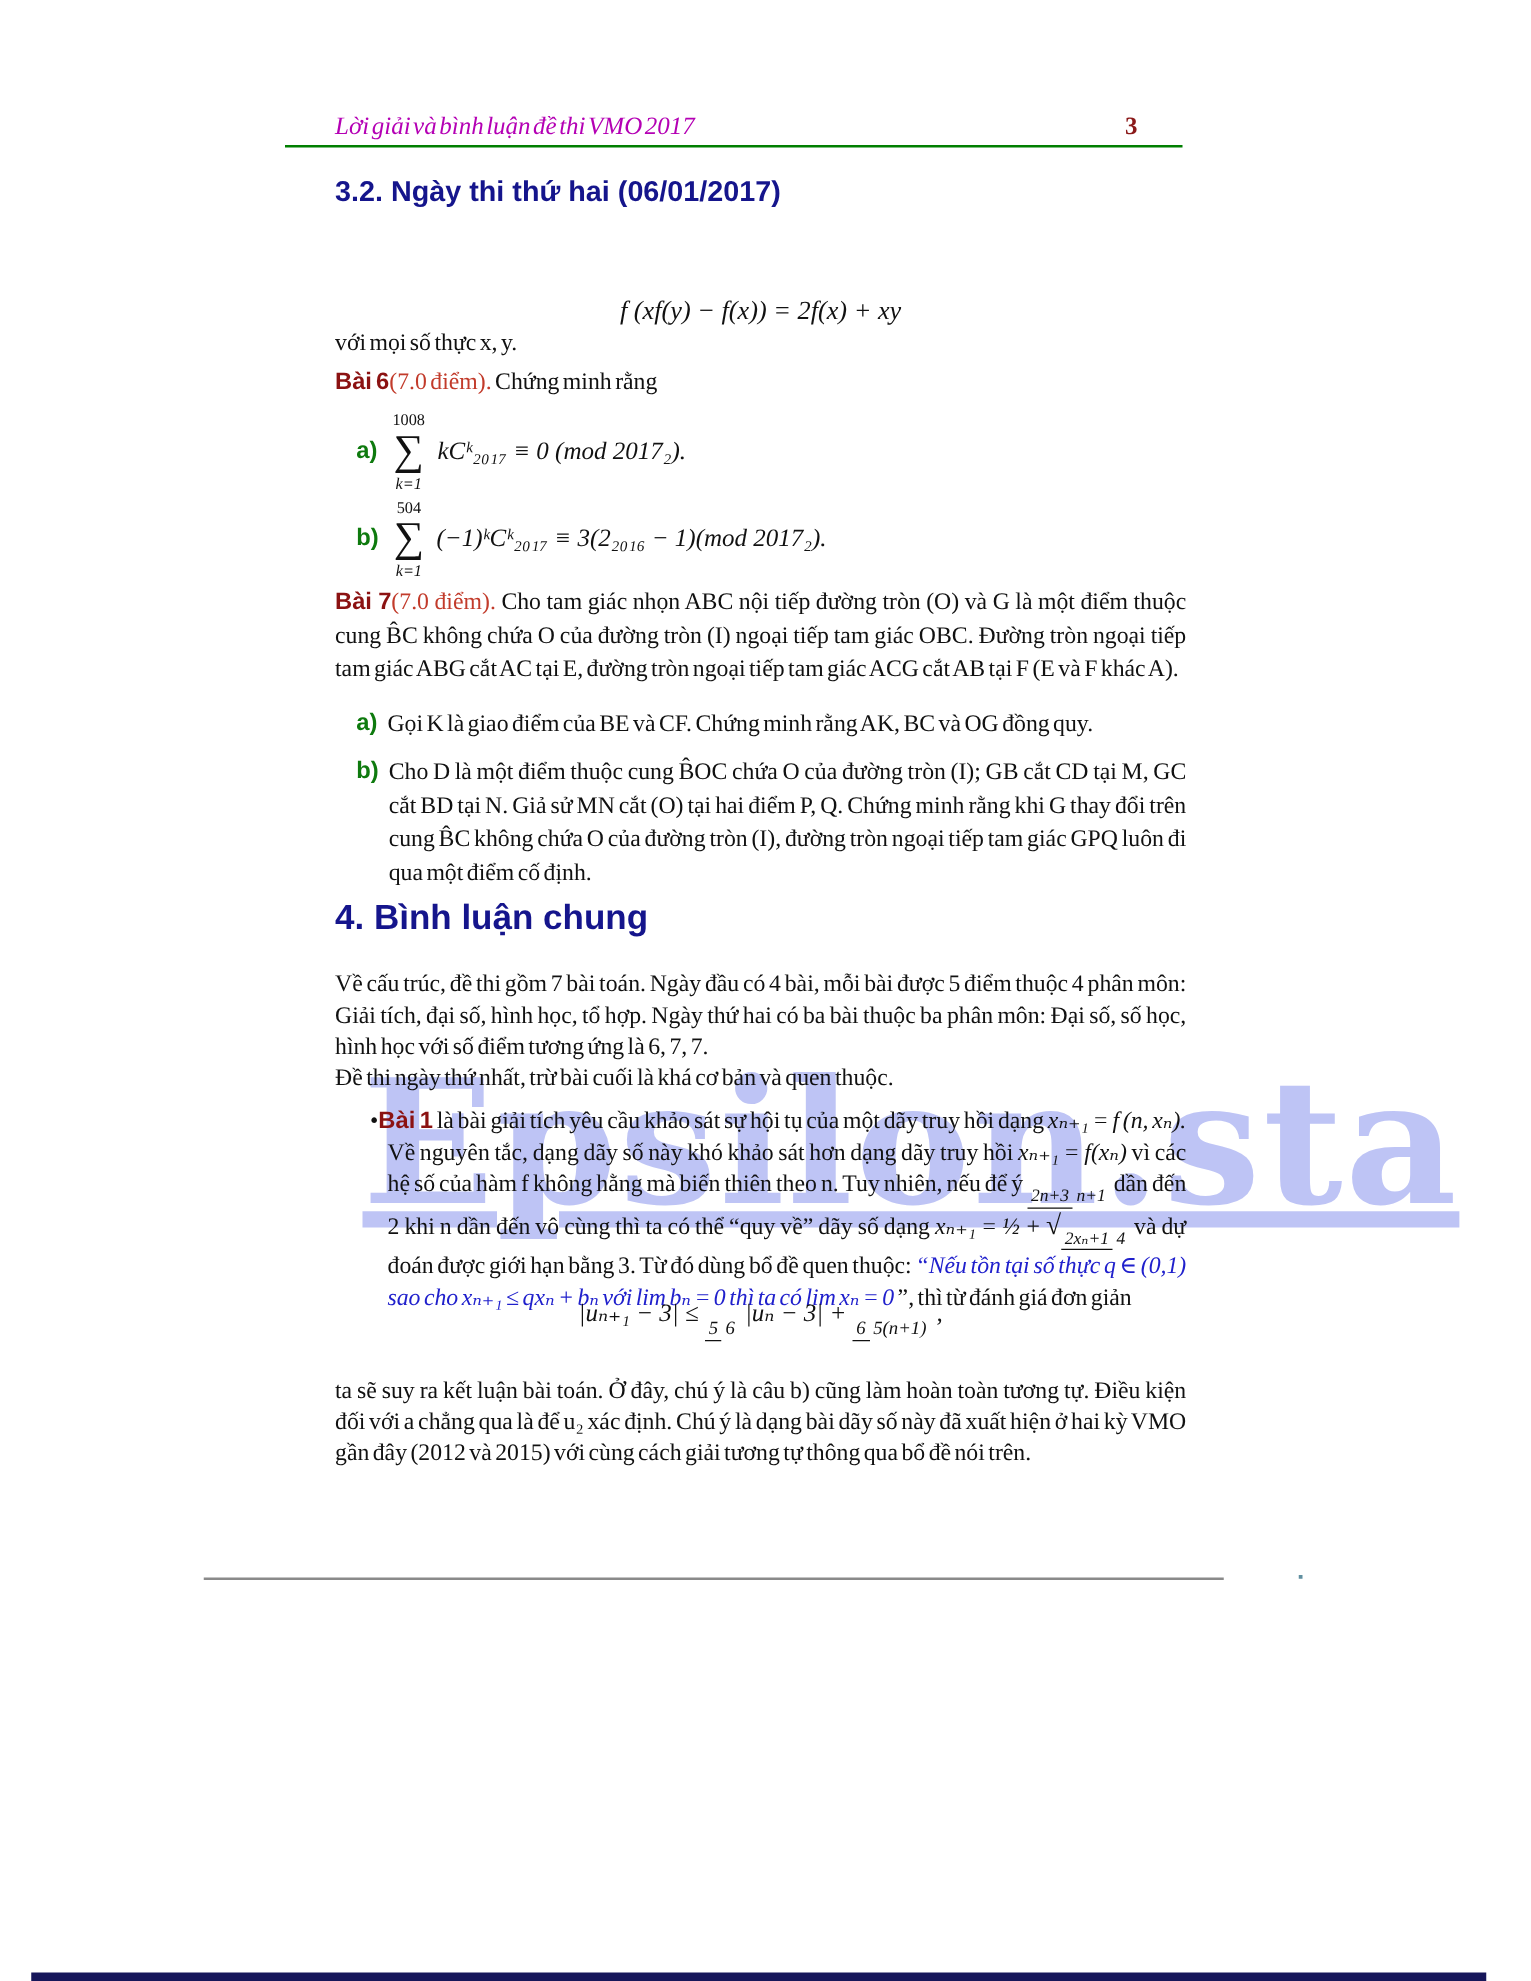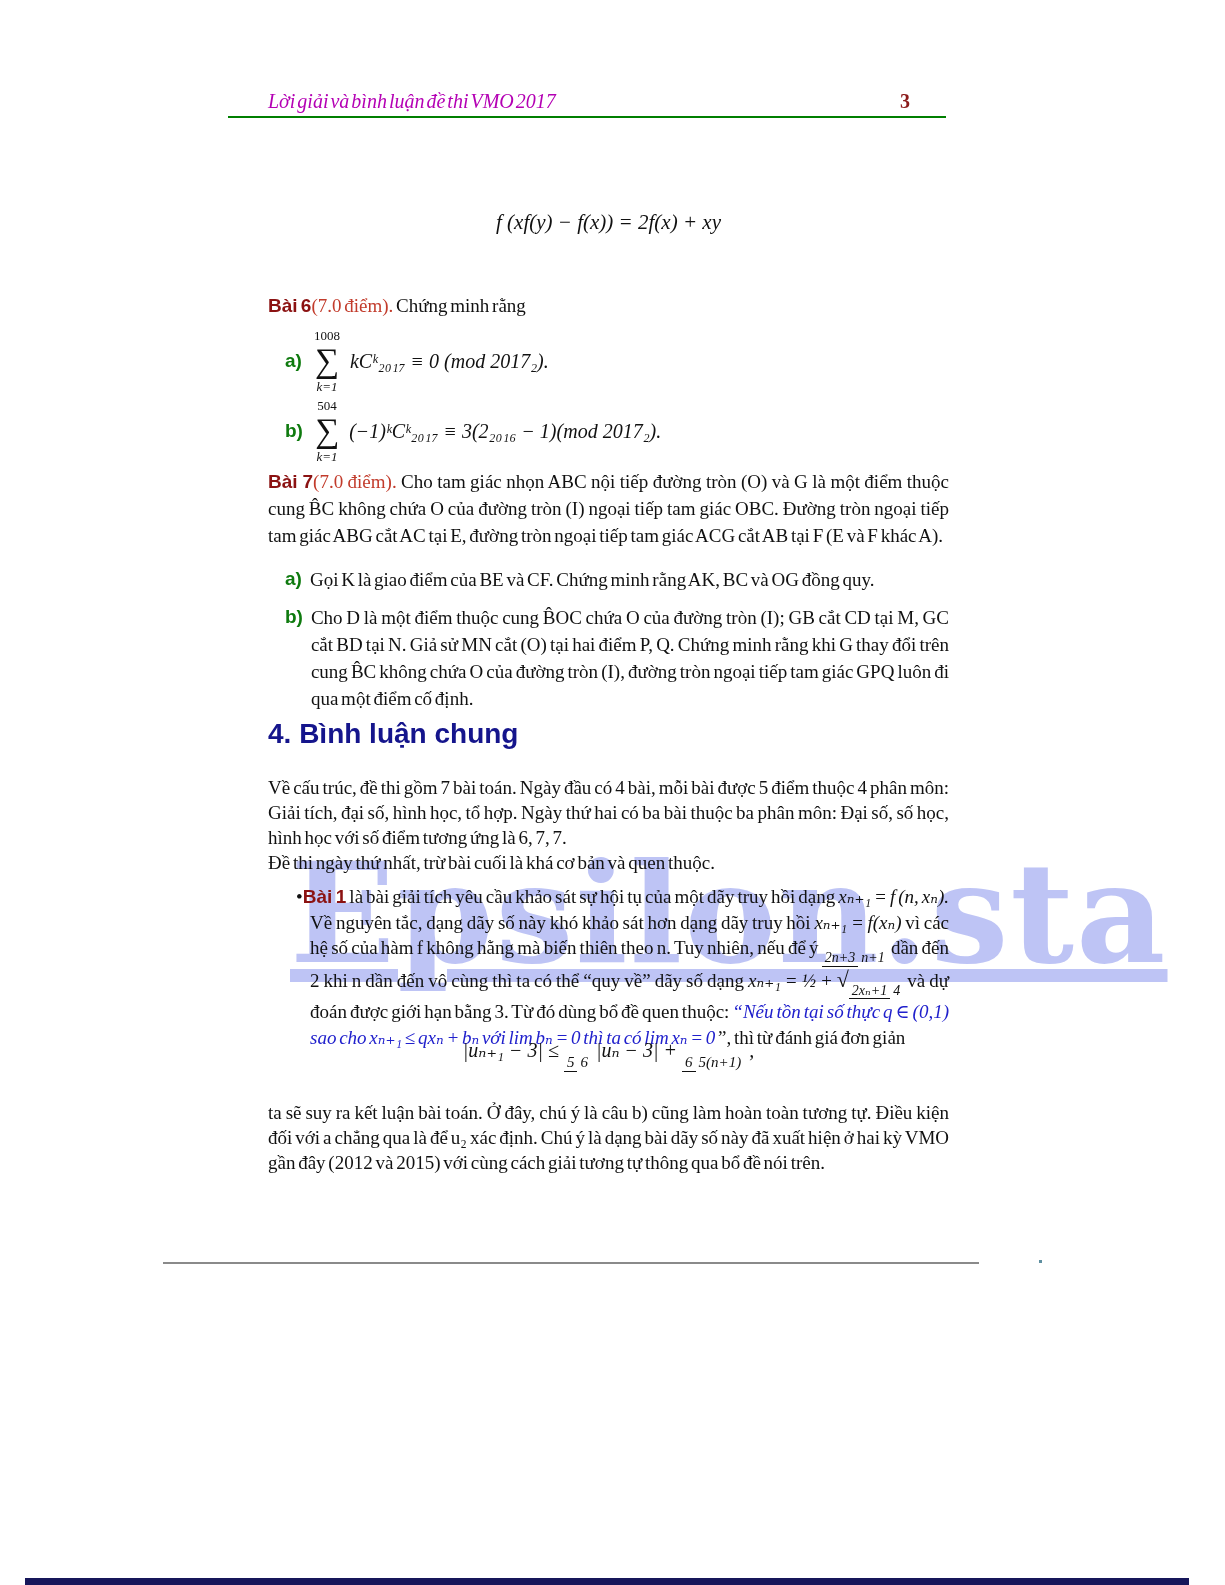--- a/index.html
+++ b/index.html
@@ -80,24 +80,26 @@
   <div class="watermark">Epsilon.sta</div>
 
   <div class="pagehead">
     <span class="head-title">Lời giải và bình luận đề thi VMO 2017</span>
     <span class="head-page">3</span>
   </div>
   <div class="headrule"></div>
 
   <div class="content">
 
+    <h2 class="sec32 blk" style="top:140px;">3.2.  Ngày thi thứ hai (06/01/2017)</h2>
 
 
-    <div class="formula blk" style="top:210px;">f (xf(y) − f(x)) = 2f(x) + xy</div>
+    <div class="formula blk" style="top:236px;">f (xf(y) − f(x)) = 2f(x) + xy</div>
 
+    <p class="para blk" style="top:262px;">với mọi số thực x, y.</p>
 
     <p class="para blk" style="top:293px;">
       <span class="mlabel">Bài 6</span><span class="points">(7.0 điểm).</span>
       <span>Chứng minh rằng</span>
     </p>
 
     <div class="sumrow blk" style="top:328px;">
       <span class="greenlabel">a)</span>
       <span class="sigma-block">
         <span class="sigma-limit">1008</span>

